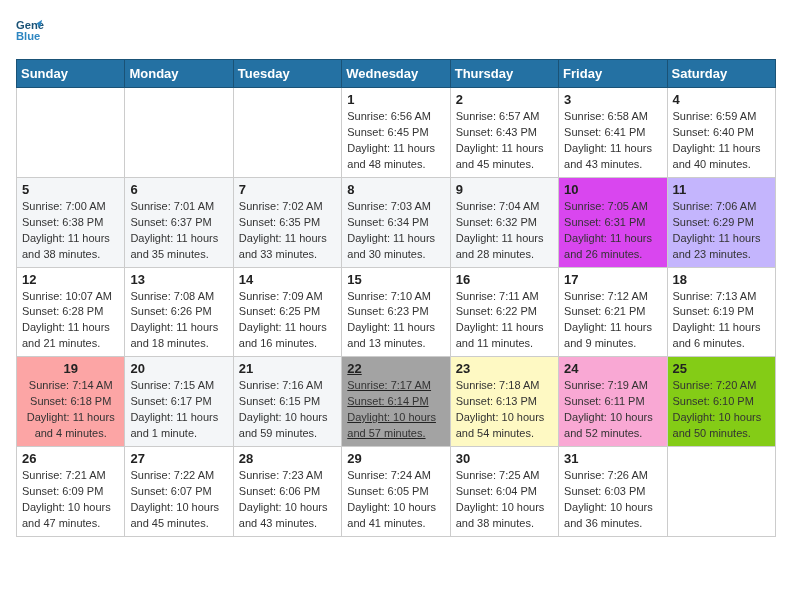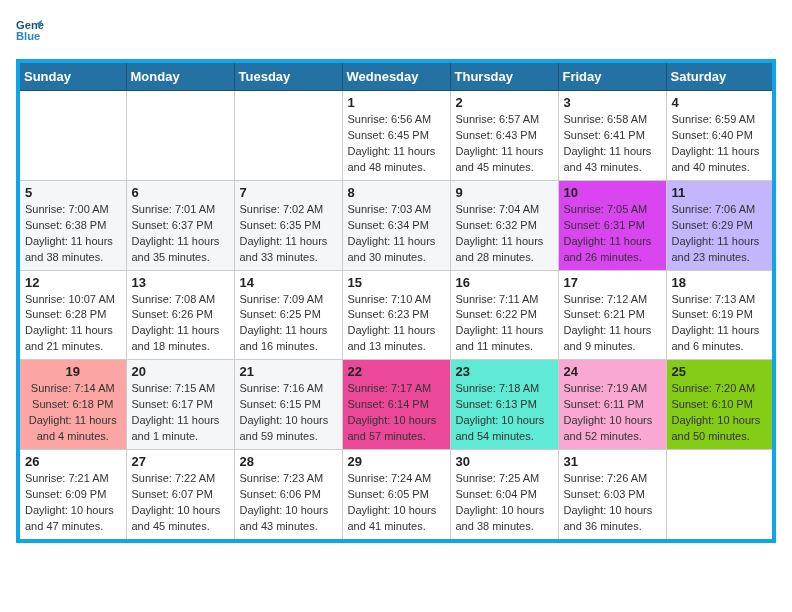--- a/index.html
+++ b/index.html
@@ -33,21 +33,21 @@
       font-weight: bold;
       color: #1a1a1a;
     }
     .cal-subtitle {
       font-size: 14px;
       color: #444;
     }
     .calendar {
       width: 100%;
       border-collapse: collapse;
-      border: 4px solid #0ea5e9;
+      border: 1px solid #0ea5e9;
       margin-top: 15px;
     }
     .calendar th {
       background: #2471a3;
       color: #fff;
       font-size: 13px;
       font-weight: bold;
       padding: 6px 4px;
       text-align: left;
       border: 1px solid #1a5276;
@@ -237,27 +237,27 @@
           <div class="day-info">Sunrise: 7:15 AM
 Sunset: 6:17 PM
 Daylight: 11 hours and 1 minute.</div>
         </td>
         <td style="background: rgb(244, 246, 248);">
           <span class="day-num">21</span>
           <div class="day-info">Sunrise: 7:16 AM
 Sunset: 6:15 PM
 Daylight: 10 hours and 59 minutes.</div>
         </td>
-        <td style="background: #ec4899;">
+        <td style="background: #a3a3a3; text-decoration: underline;">
           <span class="day-num">22</span>
           <div class="day-info">Sunrise: 7:17 AM
 Sunset: 6:14 PM
 Daylight: 10 hours and 57 minutes.</div>
         </td>
-        <td style="background: #5eead4;">
+        <td style="background: #fef9c3;">
           <span class="day-num">23</span>
           <div class="day-info">Sunrise: 7:18 AM
 Sunset: 6:13 PM
 Daylight: 10 hours and 54 minutes.</div>
         </td>
         <td style="background: #f9a8d4;">
           <span class="day-num">24</span>
           <div class="day-info">Sunrise: 7:19 AM
 Sunset: 6:11 PM
 Daylight: 10 hours and 52 minutes.</div>

